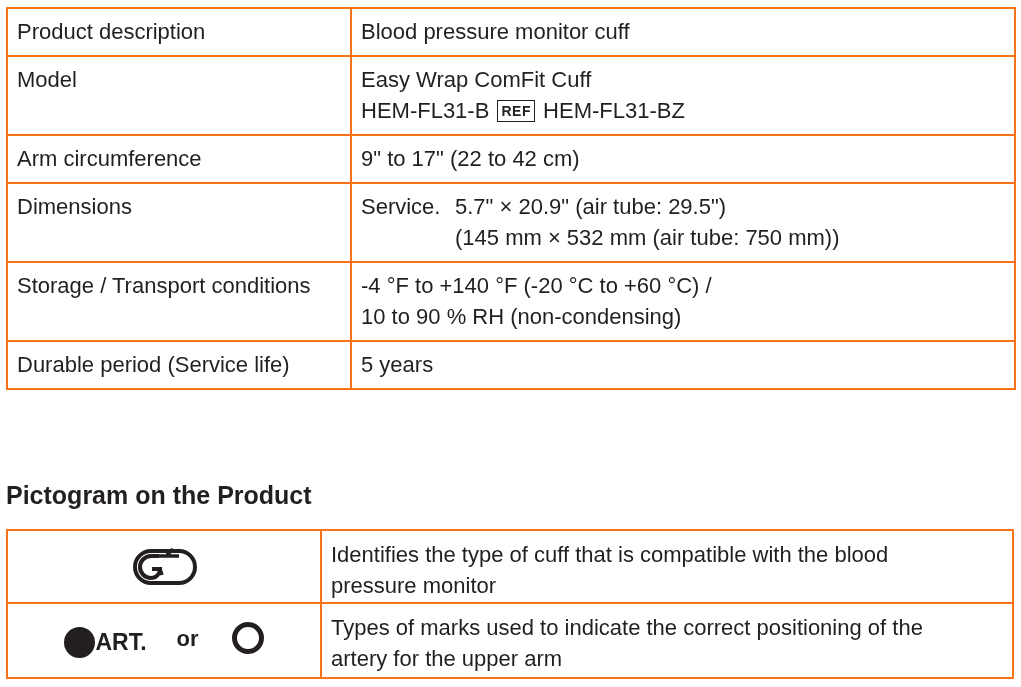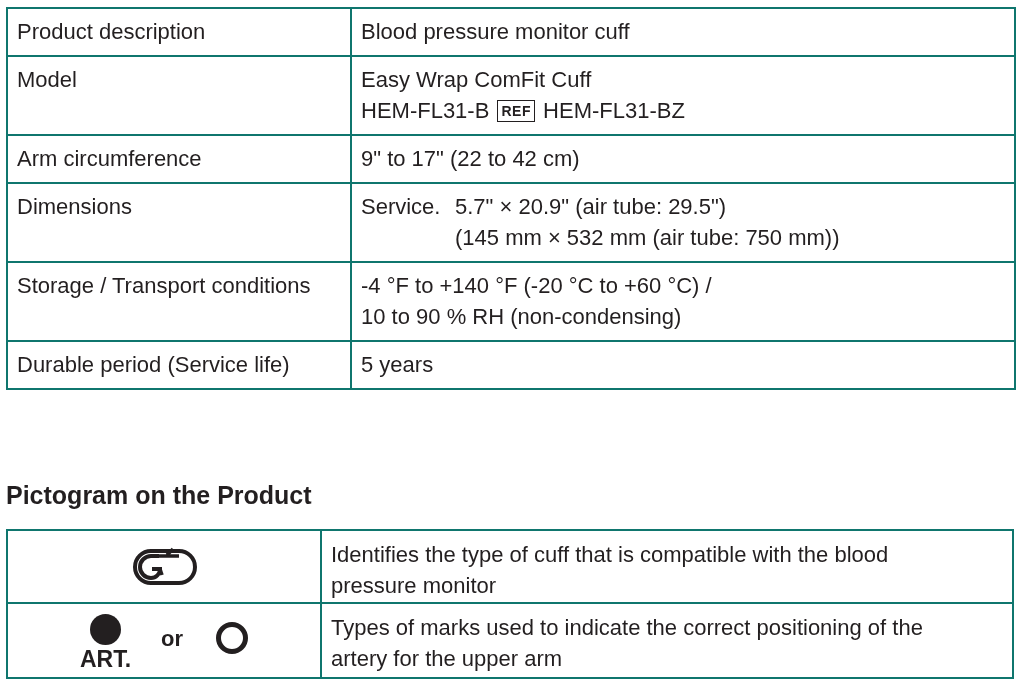--- a/index.html
+++ b/index.html
@@ -13,21 +13,21 @@
       position: relative;
       overflow: hidden;
       font-family: "Liberation Sans", sans-serif;
       color: #231f20;
     }
     table {
       border-collapse: collapse;
       position: absolute;
     }
     td {
-      border: 2px solid #0f766e;
+      border: 2px solid #f97316;
       vertical-align: top;
       font-size: 22px;
       line-height: 31px;
       padding: 0;
     }
     
     #spec-table {
       left: 6px;
       top: 7px;
       width: 1010px;
@@ -88,21 +88,20 @@
       box-sizing: border-box;
     }
     .art-group {
       display: inline-flex;
       align-items: center;
       gap: 0;
       height: 73px;
     }
     .art-mark {
       display: inline-flex;
-      flex-direction: column;
       align-items: center;
       margin-right: 30px;
     }
     .art-dot {
       width: 31px;
       height: 31px;
       border-radius: 50%;
       background: #231f20;
       margin-top: 4px;
     }

